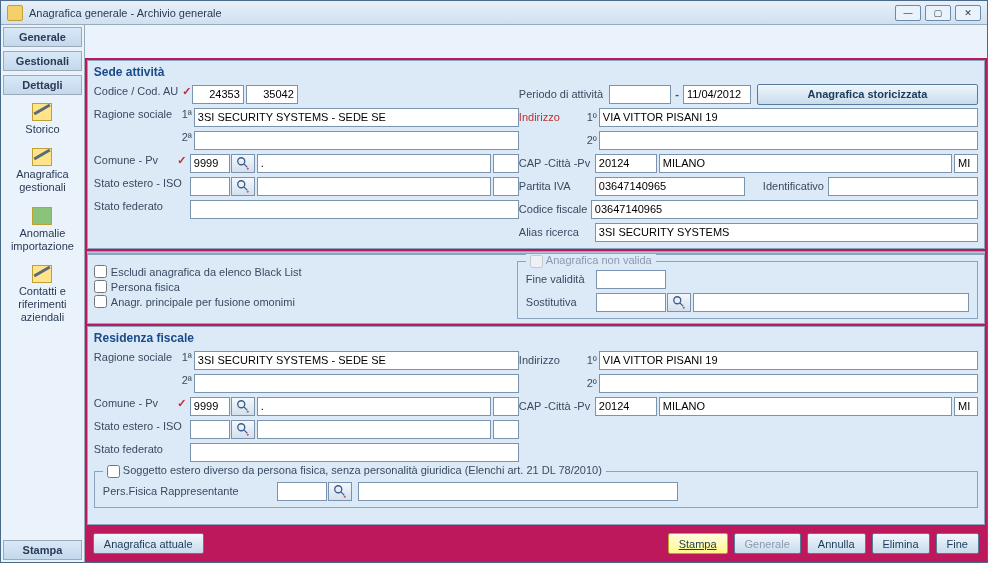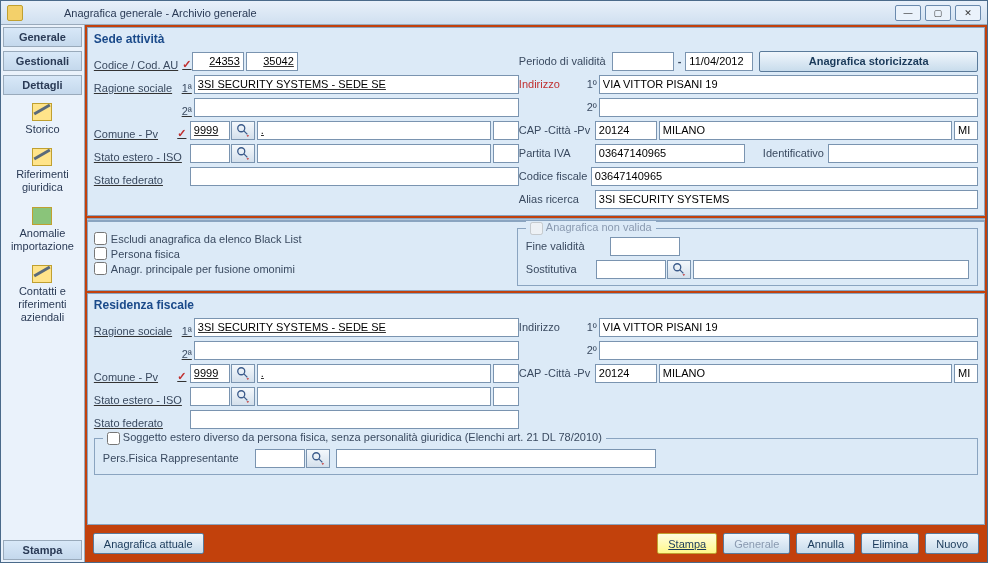--- a/index.html
+++ b/index.html
@@ -1,36 +1,36 @@
 <!DOCTYPE html>
 <html><head>
 <meta charset="utf-8">
 <style>
   * { box-sizing: border-box; margin: 0; padding: 0; }
   body { font-family: Tahoma, Verdana, sans-serif; font-size: 11px; color: #333; background: #d4e4f7; }
   .window { width: 988px; height: 563px; background: #fff; border: 1px solid #4a6a8a; display: flex; flex-direction: column; }
-  .titlebar { background: linear-gradient(#e8f0fa,#d0e0f0); height: 24px; display: flex; align-items: center; padding: 0 6px; border-bottom: 1px solid #9ab; gap: 35px; }
+  .titlebar { background: linear-gradient(#e8f0fa,#d0e0f0); height: 24px; display: flex; align-items: center; padding: 0 6px; border-bottom: 1px solid #9ab; }
   .titlebar .ticon { width:16px; height:16px; background:#f3d06a; border:1px solid #c0a030; border-radius:2px; margin-right:6px; }
   .titlebar .title { flex:1; color:#2a3a55; }
   .winbtns { display:flex; gap:4px; }
   .winbtn { width:26px; height:16px; background:#eaf2fb; border:1px solid #6a8aae; border-radius:2px; display:flex; align-items:center; justify-content:center; font-size:9px; cursor:pointer; }
   .body { flex:1; display:flex; background:#eaf2fb; }
   .sidebar { width:108px; background:#eaf2fb; border-right:1px solid #9ab; display:flex; flex-direction:column; }
   .side-hdr { background:linear-gradient(#d8e8f8,#c4d8ec); border:1px solid #9ab; margin:2px; padding:3px 6px; font-weight:bold; color:#2a3a55; text-align:center; cursor:pointer; }
   .side-item { display:flex; flex-direction:column; align-items:center; padding:6px 2px; cursor:pointer;justify-content:center; }
   .side-icon { width:20px; height:18px; background:#ffe48a; border:1px solid #c0a030; position:relative; margin-bottom:2px; }
   .side-icon.pencil::after { content:""; position:absolute; width:18px; height:3px; background:#5a6a7a; top:4px; left:0; transform:rotate(-30deg); }
   .side-icon.cube { background:#8ac47a; }
   .side-label { text-align:center; line-height:1.2; color:#2a3a55; }
   .side-footer { margin-top:auto; }
-  .main { flex:1; display:flex; flex-direction:column; background:#c2410c; padding:2px; }
+  .main { flex:1; display:flex; flex-direction:column; background:#be185d; padding:2px;margin-top:33px; }
   .panel { background:#dceaf7; border:1px solid #8aa4c0; margin-bottom:2px; padding:4px 6px; }
   .sect-title { color:#1a4a8a; font-weight:bold; font-size:12px; margin-bottom:4px; }
   .row { display:flex; align-items:center; margin-bottom:1px; min-height:22px; }
-  .col-l { width:425px; display:flex; align-items:flex-end;text-decoration:underline; }
+  .col-l { width:425px; display:flex; align-items:flex-start; }
   .col-r { flex:1; display:flex; align-items:center; }
   .lbl { color:#3a4a60; white-space:nowrap; }
   .lbl.red { color:#c03030; }
   .sup { color:#3a4a60; width:16px; text-align:right; margin:0 2px; }
   .chk-mark { color:#c03030; font-weight:bold; width:10px; text-align:center; }
   input.fld, .fld { background:#fff; border:1px solid #7a94b0; height:19px; padding:1px 3px; font:inherit; color:#000; }
   .lookup-btn { width:24px; height:19px; background:linear-gradient(#f4f8fc,#d4e0ec); border:1px solid #7a94b0; cursor:pointer; display:inline-flex; align-items:center; justify-content:center; padding:0; margin-left:1px; }
   .lookup-btn svg { width:14px; height:14px; }
   .splitter { height:3px; background:#b0c4d8; border-top:1px solid #8aa4c0; border-bottom:1px solid #8aa4c0; }
   .group { border:1px solid #8aa4c0; padding:6px 8px 4px; position:relative; margin-top:2px; }
@@ -63,21 +63,21 @@
     <div class="sidebar">
       <div class="side-hdr">Generale</div>
       <div class="side-hdr">Gestionali</div>
       <div class="side-hdr">Dettagli</div>
       <div class="side-item">
         <div class="side-icon pencil"></div>
         <div class="side-label">Storico</div>
       </div>
       <div class="side-item">
         <div class="side-icon pencil"></div>
-        <div class="side-label">Riferimenti giuridica</div>
+        <div class="side-label">Anagrafica gestionali</div>
       </div>
       <div class="side-item">
         <div class="side-icon cube"></div>
         <div class="side-label">Anomalie importazione</div>
       </div>
       <div class="side-item">
         <div class="side-icon pencil"></div>
         <div class="side-label">Contatti e riferimenti aziendali</div>
       </div>
       <div class="side-footer">
@@ -91,21 +91,21 @@
         <div class="sect-title">Sede attività</div>
 
         <div class="row">
           <div class="col-l">
             <span class="lbl" style="width:88px">Codice / Cod. AU</span>
             <span class="chk-mark">✓</span>
             <input class="fld" style="width: 52px; text-align: right;" value="24353">
             <input class="fld" style="width: 52px; text-align: right; margin-left: 2px;" value="35042">
           </div>
           <div class="col-r">
-            <span class="lbl">Periodo di validità</span>
+            <span class="lbl">Periodo di attività</span>
             <div class="gap"></div>
             <input class="fld" style="width: 62px;" value="">
             <span class="lbl" style="margin:0 4px;font-weight:bold">-</span>
             <input class="fld" style="width: 68px;" value="11/04/2012">
             <div class="gap"></div>
             <button class="btn big" style="flex:1">Anagrafica storicizzata</button>
           </div>
         </div>
 
         <div class="row">
@@ -212,21 +212,21 @@
               <span class="lbl">Persona fisica</span>
             </div>
           <div class="chkbox">
               <input type="checkbox" style="">
               <span class="lbl">Anagr. principale per fusione omonimi</span>
             </div>
         </div>
         <div class="group" style="flex:1">
           <div class="group-title disabled"><input type="checkbox" disabled="" style="vertical-align: middle; margin-right: 3px;"><span>Anagrafica non valida</span></div>
           <div class="row">
-            <span class="lbl" style="width:84px">Fine validità</span>
+            <span class="lbl" style="width:70px">Fine validità</span>
             <input class="fld" style="width: 70px;" value="">
           </div>
           <div class="row">
             <span class="lbl" style="width:70px">Sostitutiva</span>
             <input class="fld" style="width: 70px;" value="">
             <button class="lookup-btn">
                 <svg viewBox="0 0 16 16">
                   <circle cx="6" cy="6" r="4" fill="none" stroke="#3a5a8a" stroke-width="1.5"></circle>
                   <line x1="9" y1="9" x2="13" y2="13" stroke="#3a5a8a" stroke-width="1.5"></line>
                   <path d="M12 14 L15 14 L13.5 16 Z" fill="#c03030"></path>
@@ -310,38 +310,38 @@
           <div class="col-l">
             <span class="lbl" style="width:96px">Stato federato</span>
             <input class="fld" style="flex: 1 1 0%;" value="">
           </div>
           <div class="col-r"></div>
         </div>
 
         <div class="group" style="margin-top:8px">
           <div class="group-title"><input type="checkbox" style="vertical-align: middle; margin-right: 3px;"><span>Soggetto estero diverso da persona fisica, senza personalità giuridica (Elenchi art. 21 DL 78/2010)</span></div>
           <div class="row" style="margin-top:2px">
-            <span class="lbl" style="width:152px">Pers.Fisica Rappresentante</span>
+            <span class="lbl" style="width:174px">Pers.Fisica Rappresentante</span>
             <input class="fld" style="width: 50px;" value="">
             <button class="lookup-btn">
                 <svg viewBox="0 0 16 16">
                   <circle cx="6" cy="6" r="4" fill="none" stroke="#3a5a8a" stroke-width="1.5"></circle>
                   <line x1="9" y1="9" x2="13" y2="13" stroke="#3a5a8a" stroke-width="1.5"></line>
                   <path d="M12 14 L15 14 L13.5 16 Z" fill="#c03030"></path>
                 </svg>
               </button>
             <input class="fld" style="width: 320px; margin-left: 6px;" value="">
           </div>
         </div>
       </div>
 
       <div class="footer">
         <button class="btn">Anagrafica attuale</button>
         <div class="spacer"></div>
         <button class="btn highlight" style="text-decoration:underline">Stampa</button>
         <button class="btn" disabled="">Generale</button>
         <button class="btn">Annulla</button>
         <button class="btn">Elimina</button>
-        <button class="btn">Nuovo</button>
+        <button class="btn">Fine</button>
       </div>
     </div>
   </div>
 </div>
 
 </body></html>

